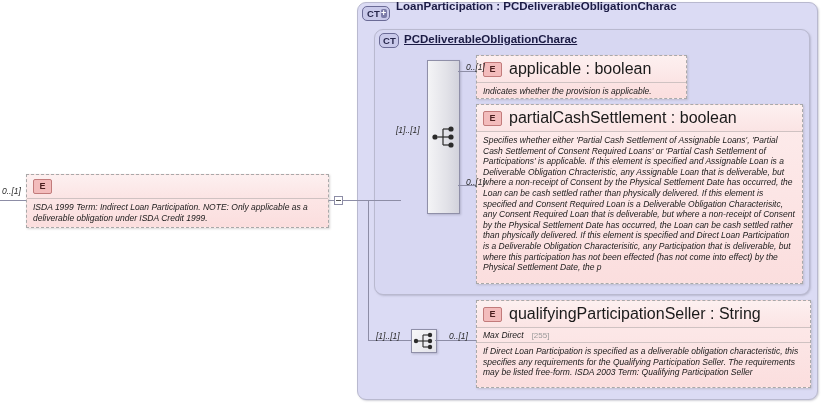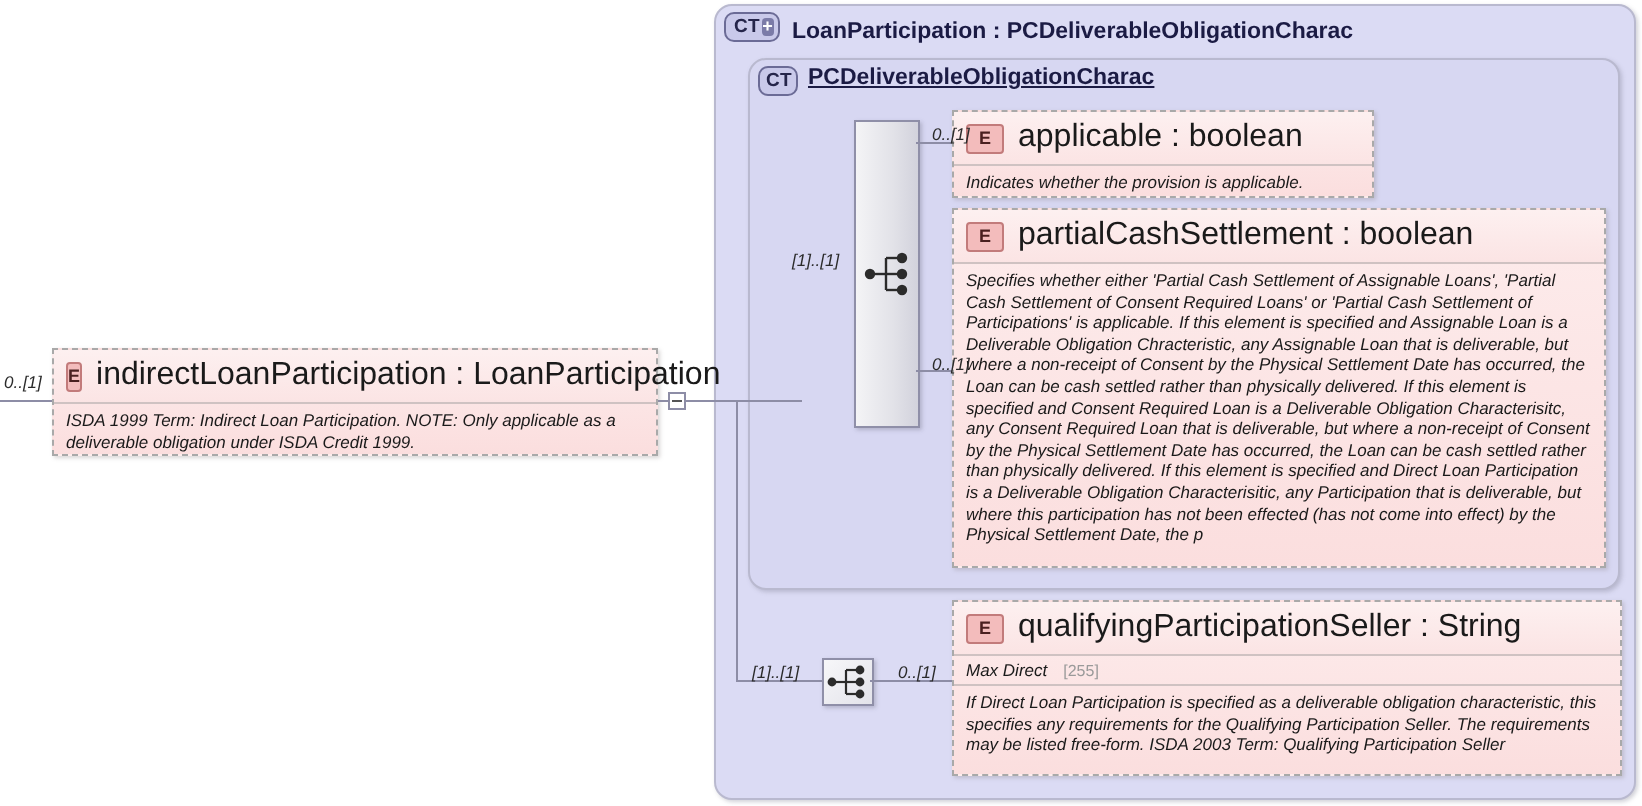--- a/index.html
+++ b/index.html
@@ -185,32 +185,31 @@
 </head>
 <body>
 
 <div class="canvas">
 
   <div class="ct-panel outer"></div>
   <div class="ct-badge" style="left:362px; top:6px; width:28px;">
     <span>CT</span>
     <span class="plus">+</span>
   </div>
-  <div class="panel-title" style="left:396px; top:10px;">LoanParticipation : PCDeliverableObligationCharac</div>
+  <div class="panel-title" style="left:396px; top:0;">LoanParticipation : PCDeliverableObligationCharac</div>
 
   <div class="ct-panel inner"></div>
   <div class="ct-badge" style="left:379px; top:33px; width:20px; justify-content:center;">
     <span>CT</span>
   </div>
   <div class="panel-title" style="left:404px; top:33px;text-decoration:underline;">PCDeliverableObligationCharac</div>
 
   <div class="e-box" style="left:26px; top:174px; width:303px; height:54px;">
     <div class="e-head">
       <span class="e-badge">E</span>
-      <span class="e-name">indirectLoanParticipation : LoanParticipation</span>
     </div>
     <div class="e-doc">ISDA 1999 Term: Indirect Loan Participation. NOTE: Only applicable as a deliverable obligation under ISDA Credit 1999.</div>
   </div>
   <div class="mult" style="left:2px; top:186px;">0..[1]</div>
 
   <div class="line h" style="left:0px; top:200px; width:26px;"></div>
   <div class="line h" style="left:329px; top:200px; width:6px;"></div>
   <div class="expander" style="left:334px; top:196px;"></div>
   <div class="line h" style="left:343px; top:200px; width:58px;"></div>
 

